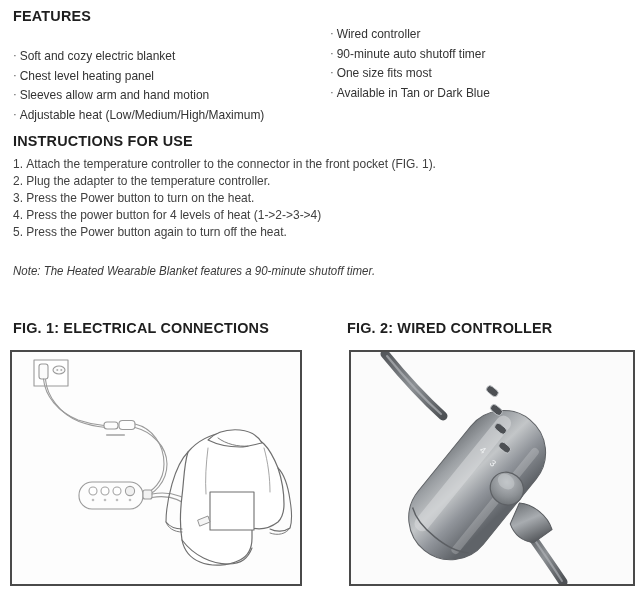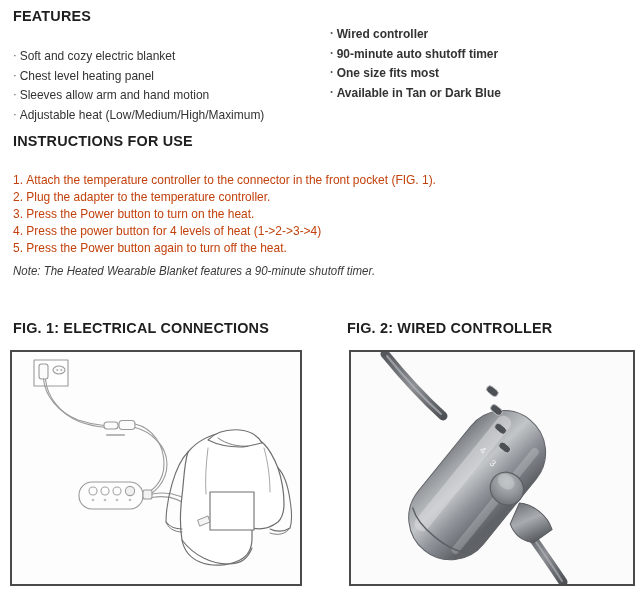--- a/index.html
+++ b/index.html
@@ -34,21 +34,21 @@
     left: 13px;
     top: 7px;
   }
   .feature-col {
     position: absolute;
     font-size: 12.6px;
     line-height: 18.5px;
     color: #333333;
   }
   #features-col-left { left: 13px; top: 46px; width: 300px; }
-  #features-col-right { left: 330px; top: 24px; width: 300px; font-weight: bold; }
+  #features-col-right { left: 330px; top: 24px; width: 300px; }
   .bullet-line {
     white-space: nowrap;
     transform: scaleX(0.95);
     transform-origin: left center;
   }
   .bullet-dot {
     display: inline-block;
     width: 7px;
     color: #555;
     font-size: 12px;
@@ -59,22 +59,21 @@
     left: 13px;
     top: 132px;
   }
   #instructions-list {
     position: absolute;
     left: 13px;
     top: 156px;
     width: 620px;
     font-size: 12.6px;
     line-height: 16.9px;
-    color: #c2410c;
-    margin-top: 16px;
+    color: #404040;
   }
   .step-line {
     white-space: nowrap;
     transform: scaleX(0.95);
     transform-origin: left center;
   }
   .step-num {
     display: inline-block;
     width: 14px;
   }

